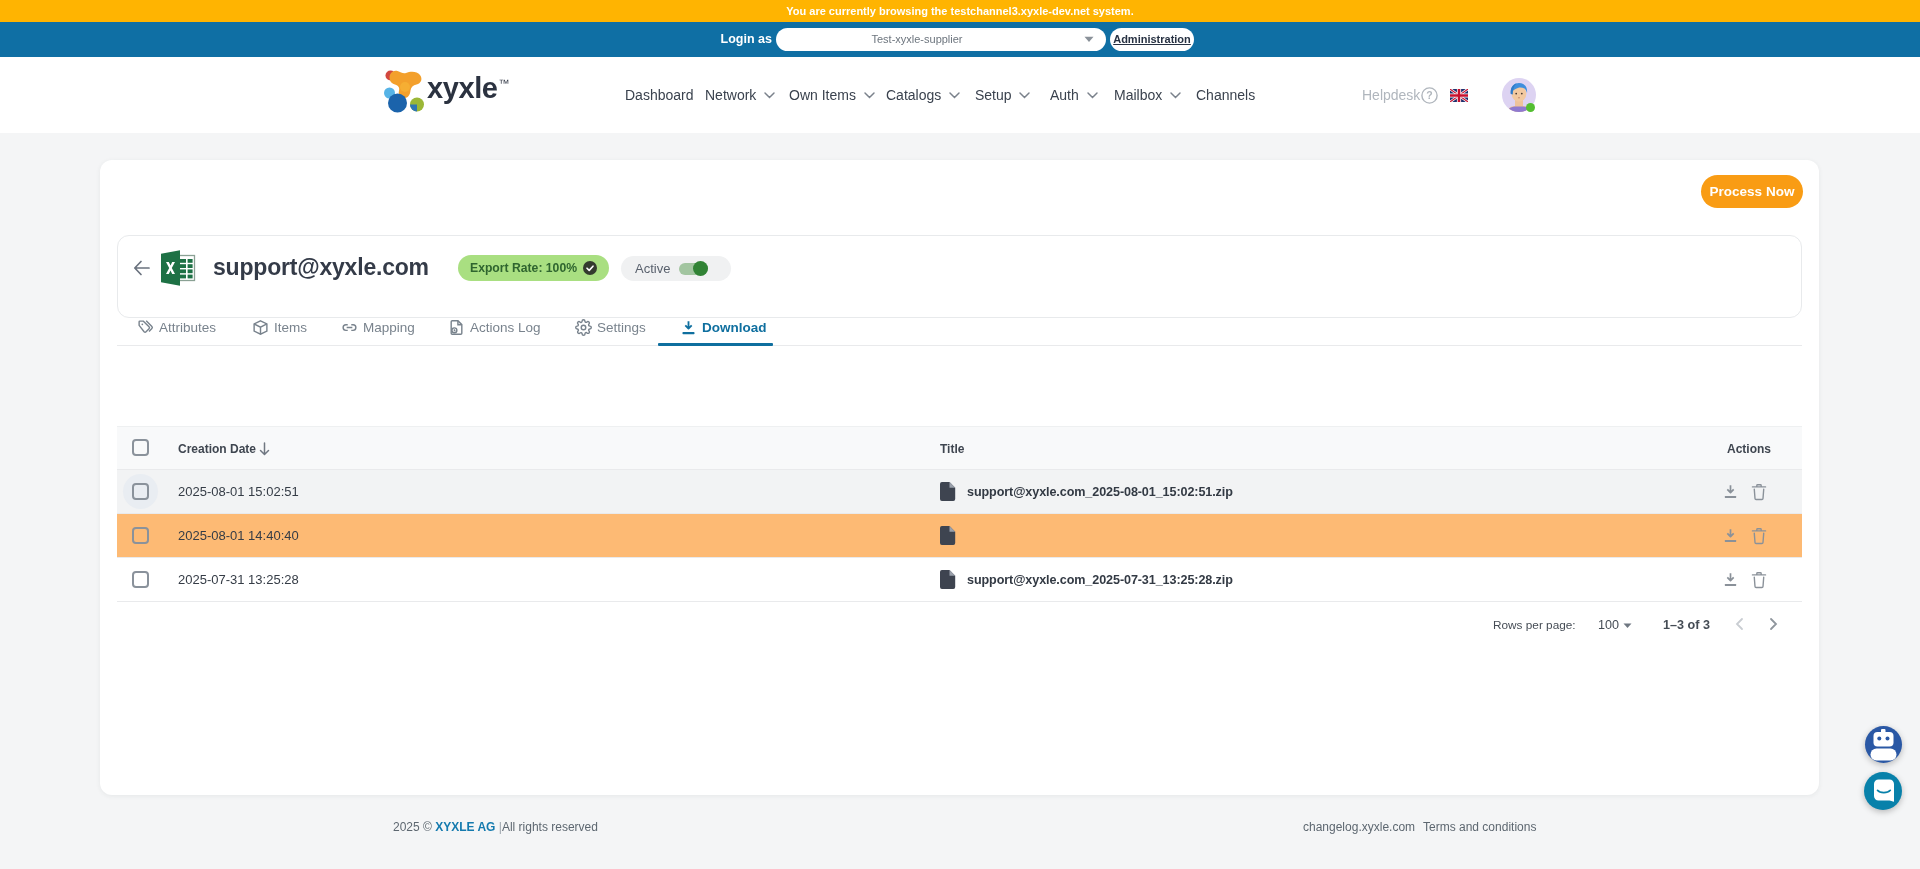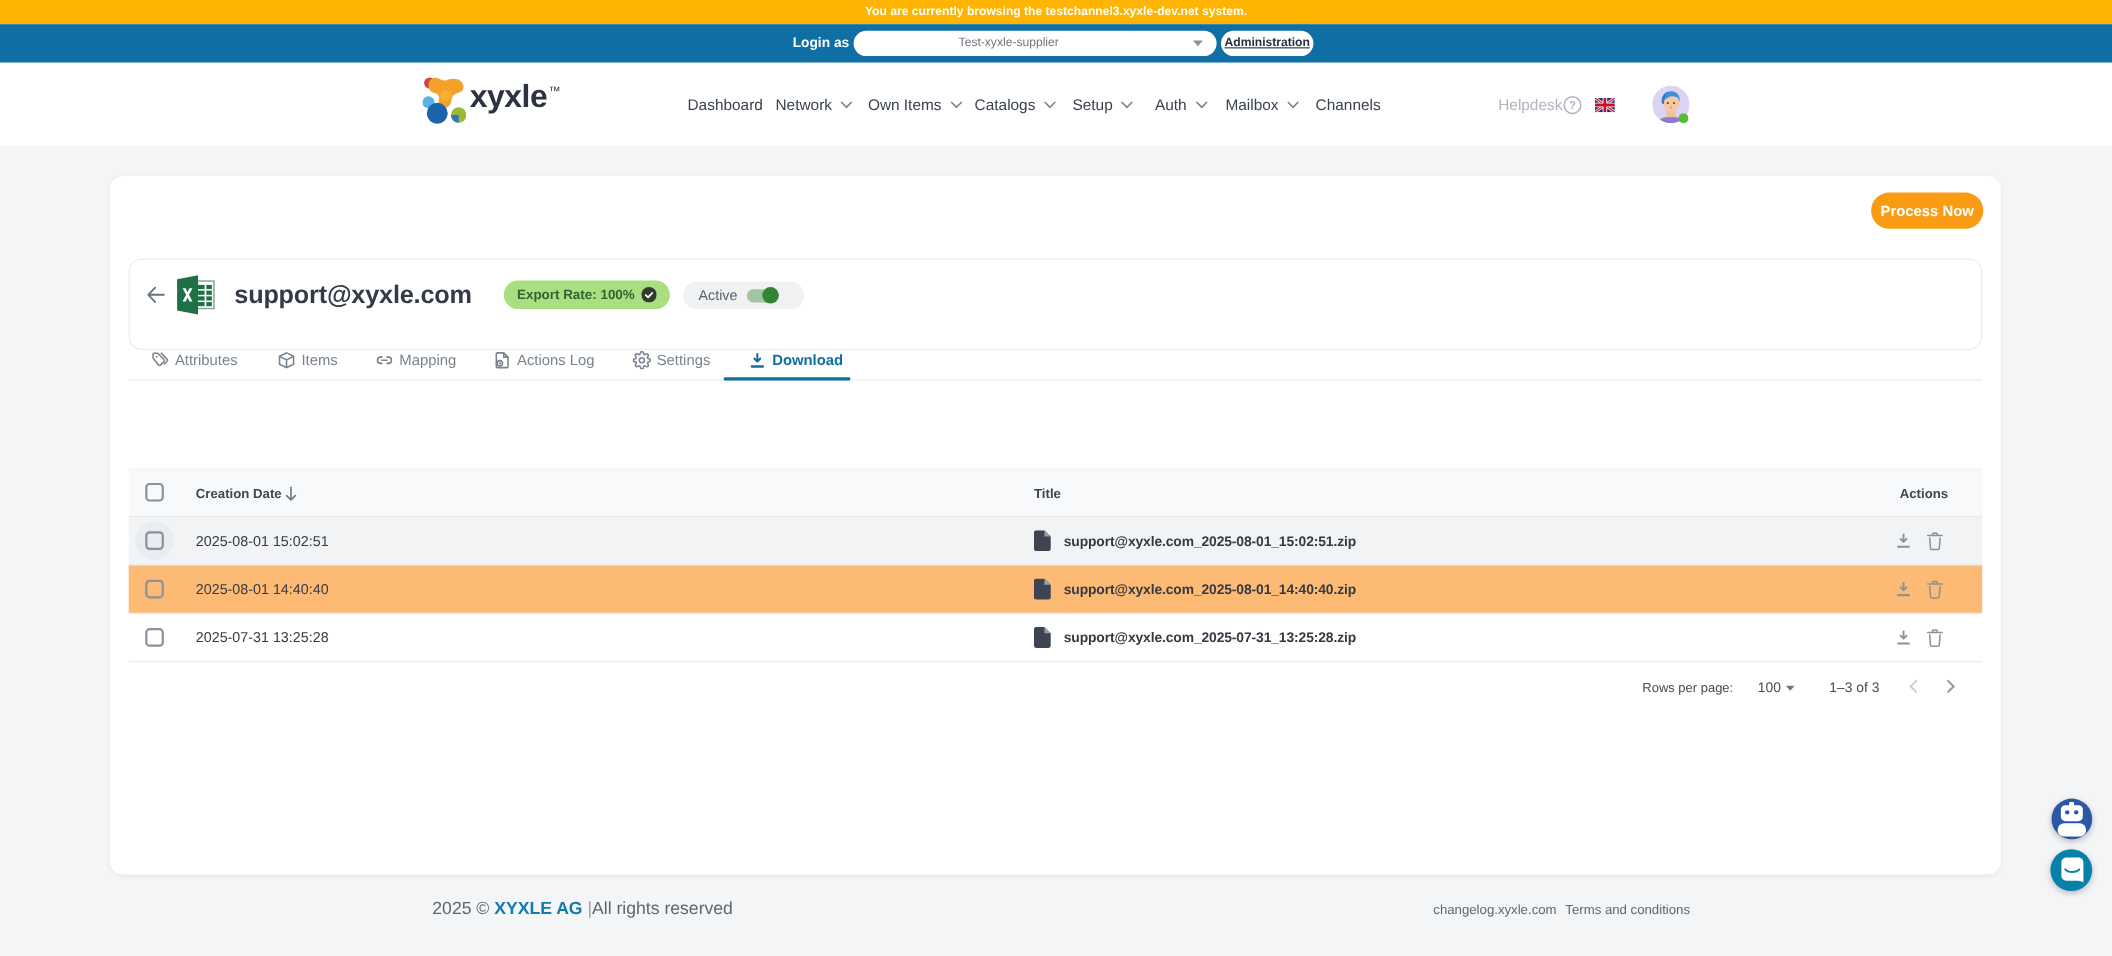--- a/index.html
+++ b/index.html
@@ -53,25 +53,25 @@
 .cactions { position:absolute; left:1610px; top:0; line-height:44px; }
 .dtxt { position:absolute; left:61px; top:0; line-height:44px; font-size:13px; color:#353c46; }
 .docicon { position:absolute; left:823px; top:12px; }
 .ftxt { position:absolute; left:850px; top:0; line-height:44px; font-size:12.6px; font-weight:700; color:#333a44; letter-spacing:-0.1px; }
 .dlico { position:absolute; left:1605px; top:13px; }
 .trico { position:absolute; left:1634px; top:13px; }
 .pag { position:absolute; left:0; top:442px; width:1719px; height:44px; font-size:12.6px; color:#454c55; }
 .pag .rpp { position:absolute; left:1393px; top:0; line-height:46px; font-size:11.8px; }
 .pag .h100 { position:absolute; left:1498px; top:0; line-height:46px; }
 .pag .pcaret { position:absolute; left:1523px; top:21px; }
-.pag .range { position:absolute; left:1563px; top:0; line-height:46px; }
+.pag .range { position:absolute; left:1563px; top:0; line-height:46px;font-weight:bold; }
 .chl { position:absolute; left:1633px; top:15px; }
 .chr { position:absolute; left:1666px; top:15px; }
 .footer { position:absolute; left:0; top:684px; width:1920px; height:30px; font-size:12px; color:#5d6770; }
-.fleft { position:absolute; left:393px; top:0; line-height:20px; font-size:16px; }
+.fleft { position:absolute; left:393px; top:0; line-height:20px; font-size:12px; }
 .fleft b { color:#147aae; }
 .fright1 { position:absolute; left:1303px; top:0; line-height:20px; }
 .fright2 { position:absolute; left:1423px; top:0; line-height:20px; }
 .fab { position:absolute; border-radius:50%; }
 .fab1 { left:1865px; top:726px; width:37px; height:37px; background:#2a58a5; box-shadow:0 2px 6px rgba(0,0,0,0.25); }
 .fab2 { left:1864px; top:772px; width:38px; height:38px; background:#0881aa; box-shadow:0 2px 6px rgba(0,0,0,0.25); }
 </style>
 </head>
 <body>
 <div class="banner">You are currently browsing the testchannel3.xyxle-dev.net system.</div>
@@ -265,21 +265,20 @@
           <path d="M2 5 H20 M8 5 V3 a1 1 0 0 1 1-1 H13 a1 1 0 0 1 1 1 V5 M4.5 8 L5.5 21 a1.5 1.5 0 0 0 1.5 1.4 H15 a1.5 1.5 0 0 0 1.5 -1.4 L17.5 8" stroke="#8a9199" stroke-width="1.9" fill="none" stroke-linecap="round"></path>
         </svg>
     </div>
     <div class="row r2">
       <span class="cb"></span>
       <span class="dtxt">2025-08-01 14:40:40</span>
       <svg class="docicon" width="16" height="20" viewBox="0 0 16 20">
           <path d="M2 0 H10 L16 6 V18 a2 2 0 0 1 -2 2 H2 a2 2 0 0 1 -2 -2 V2 a2 2 0 0 1 2 -2 Z" fill="#3e4450" transform="scale(0.95)"></path>
           <path d="M10 0 L10 6 L16 6 Z" fill="#9aa0ab" transform="scale(0.95)"></path>
         </svg>
-      <span class="ftxt">support@xyxle.com_2025-08-01_14:40:40.zip</span>
       <svg class="dlico" width="17" height="17" viewBox="0 0 24 24">
           <path d="M12 3 V13 M7.5 9 L12 13.5 L16.5 9" stroke="#8a9199" stroke-width="2.4" fill="none" stroke-linejoin="round"></path>
           <rect x="4" y="18.5" width="16" height="2.6" rx="0.5" fill="#8a9199"></rect>
         </svg>
       <svg class="trico" width="16" height="18" viewBox="0 0 22 24">
           <path d="M2 5 H20 M8 5 V3 a1 1 0 0 1 1-1 H13 a1 1 0 0 1 1 1 V5 M4.5 8 L5.5 21 a1.5 1.5 0 0 0 1.5 1.4 H15 a1.5 1.5 0 0 0 1.5 -1.4 L17.5 8" stroke="#8a9199" stroke-width="1.9" fill="none" stroke-linecap="round"></path>
         </svg>
     </div>
     <div class="row r3">
       <span class="cb"></span>

